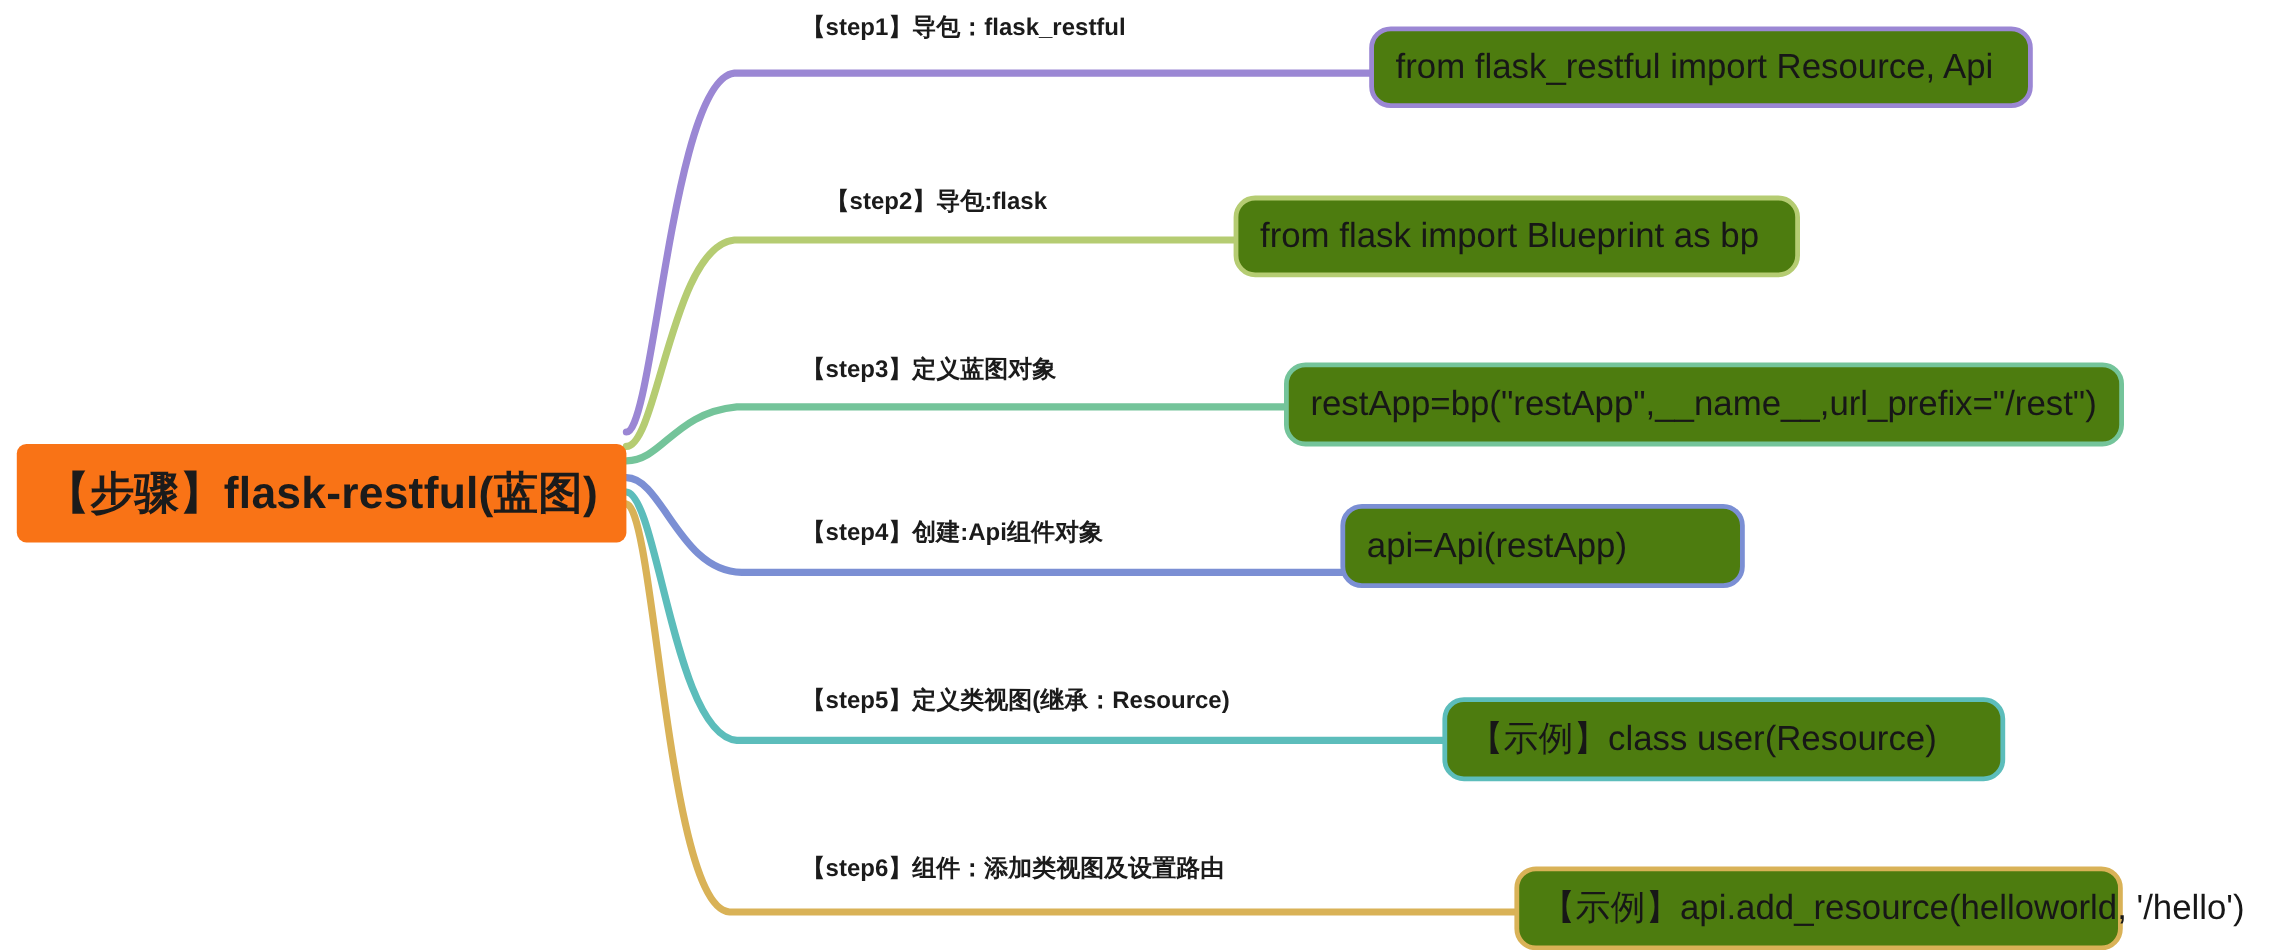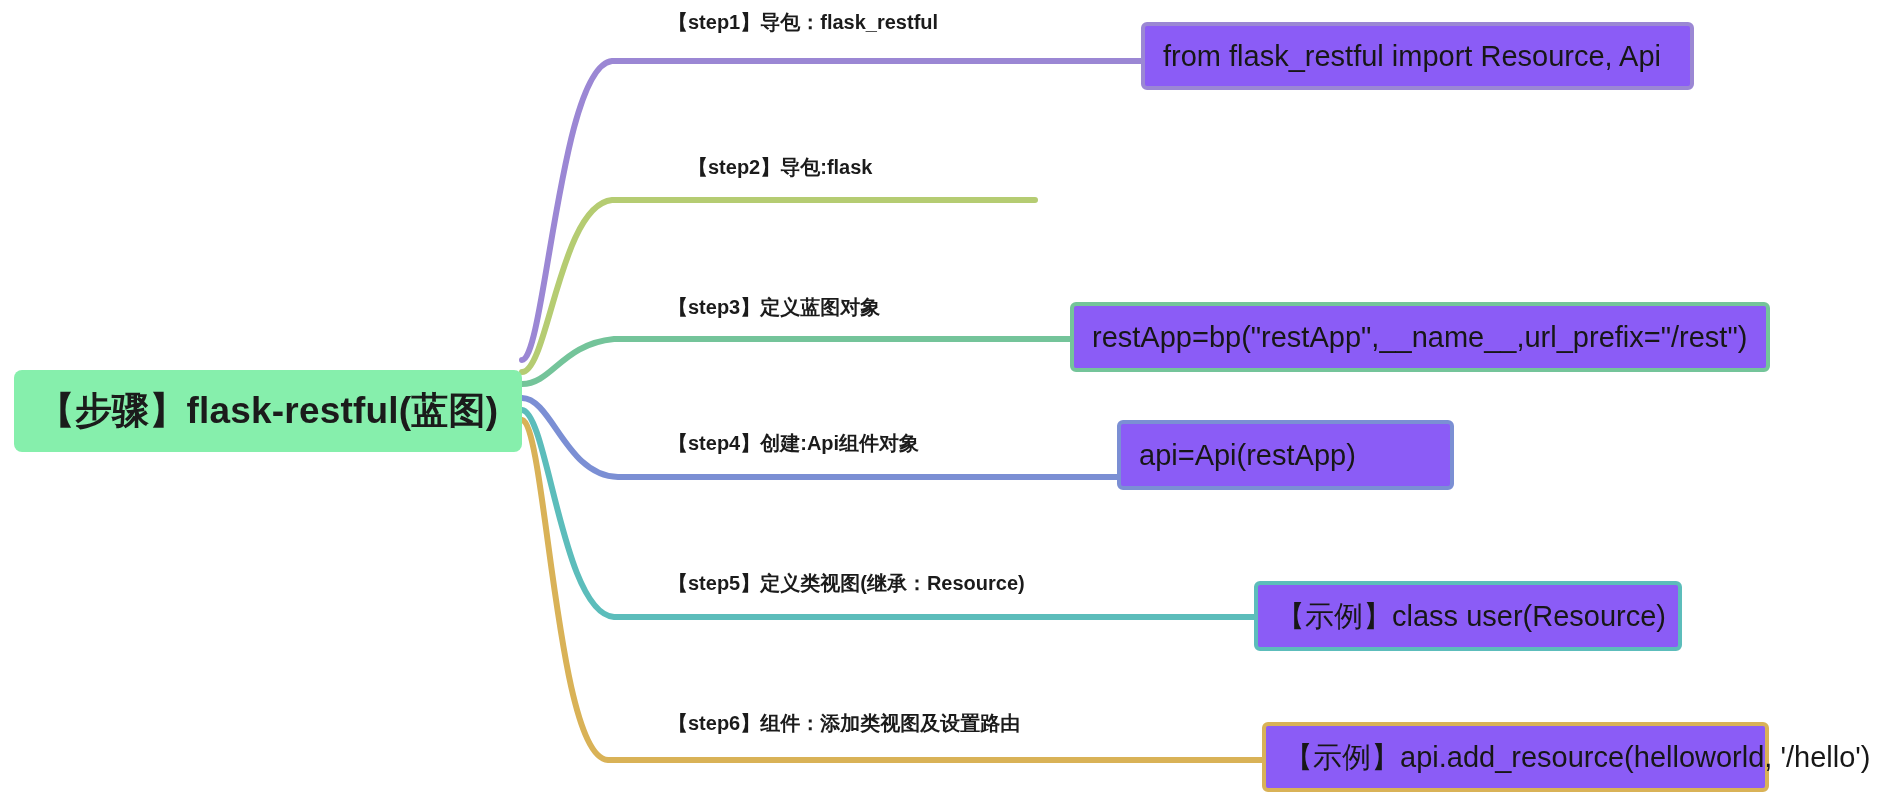--- a/index.html
+++ b/index.html
@@ -11,21 +11,21 @@
     position:relative;
   }
   #canvas{position:relative;width:1900px;height:792px;}
 
   svg#edges{position:absolute;left:0;top:0;width:1900px;height:792px;}
 
   .root-node{
     position:absolute;
     left:14px;top:370px;
     width:508px;height:82px;
-    background:#86efac;
+    background:#f97316;
     border-radius:8px;
     display:flex;align-items:center;justify-content:center;
     box-sizing:border-box;
   }
   .root-node .root-label{
     font-size:37px;
     color:#1b1b1b;
     font-weight:700;
     letter-spacing:0.2px;
     white-space:nowrap;
@@ -36,24 +36,24 @@
     font-size:20px;
     color:#1b1b1b;
     font-weight:700;
     white-space:nowrap;
     letter-spacing:0px;
   }
 
   .leaf-box{
     position:absolute;
     box-sizing:border-box;
-    background:#8b5cf6;
+    background:#4d7c0f;
     border-style:solid;
     border-width:4px;
-    border-radius:6px;
+    border-radius:18px;
     display:flex;align-items:center;
     padding:0 18px;
     white-space:nowrap;
   }
   .leaf-box .leaf-text{
     font-size:29px;
     color:#171717;
     line-height:1;
     white-space:nowrap;
   }
@@ -81,33 +81,36 @@
   <div class="root-node">
     <span class="root-label">【步骤】flask-restful(蓝图)</span>
   </div>
 
   <div class="branch-label" style="left:668px;top:9px;">【step1】导包：flask_restful</div>
   <div class="leaf-box" style="left:1141px;top:22px;width:553px;height:68px;border-color:#9b87d4;">
     <span class="leaf-text">from flask_restful import Resource, Api</span>
   </div>
 
   <div class="branch-label" style="left:688px;top:154px;">【step2】导包:flask</div>
+  <div class="leaf-box" style="left:1028px;top:163px;width:472px;height:68px;border-color:#b5cc72;">
+    <span class="leaf-text">from flask import Blueprint as bp</span>
+  </div>
 
   <div class="branch-label" style="left:668px;top:294px;">【step3】定义蓝图对象</div>
   <div class="leaf-box" style="left:1070px;top:302px;width:700px;height:70px;border-color:#74c49a;">
     <span class="leaf-text">restApp=bp("restApp",__name__,url_prefix="/rest")</span>
   </div>
 
   <div class="branch-label" style="left:668px;top:430px;">【step4】创建:Api组件对象</div>
   <div class="leaf-box" style="left:1117px;top:420px;width:337px;height:70px;border-color:#7b8fd4;">
     <span class="leaf-text">api=Api(restApp)</span>
   </div>
 
   <div class="branch-label" style="left:668px;top:570px;">【step5】定义类视图(继承：Resource)</div>
-  <div class="leaf-box" style="left:1254px;top:581px;width:428px;height:70px;border-color:#5cbdbb;">
+  <div class="leaf-box" style="left:1202px;top:581px;width:469px;height:70px;border-color:#5cbdbb;">
     <span class="leaf-text">【示例】class user(Resource)</span>
   </div>
 
   <div class="branch-label" style="left:668px;top:710px;">【step6】组件：添加类视图及设置路由</div>
   <div class="leaf-box" style="left:1262px;top:722px;width:507px;height:70px;border-color:#d9b257;">
     <span class="leaf-text">【示例】api.add_resource(helloworld, '/hello')</span>
   </div>
 
 </div>
 

